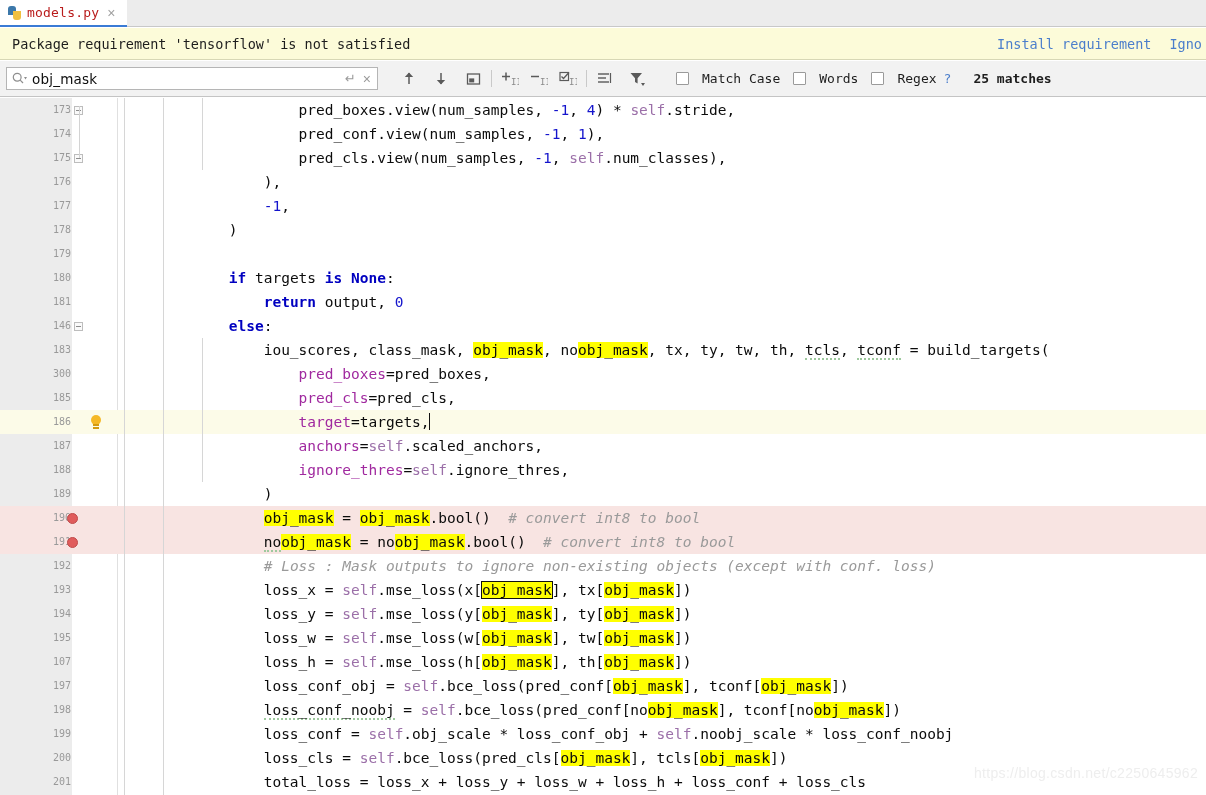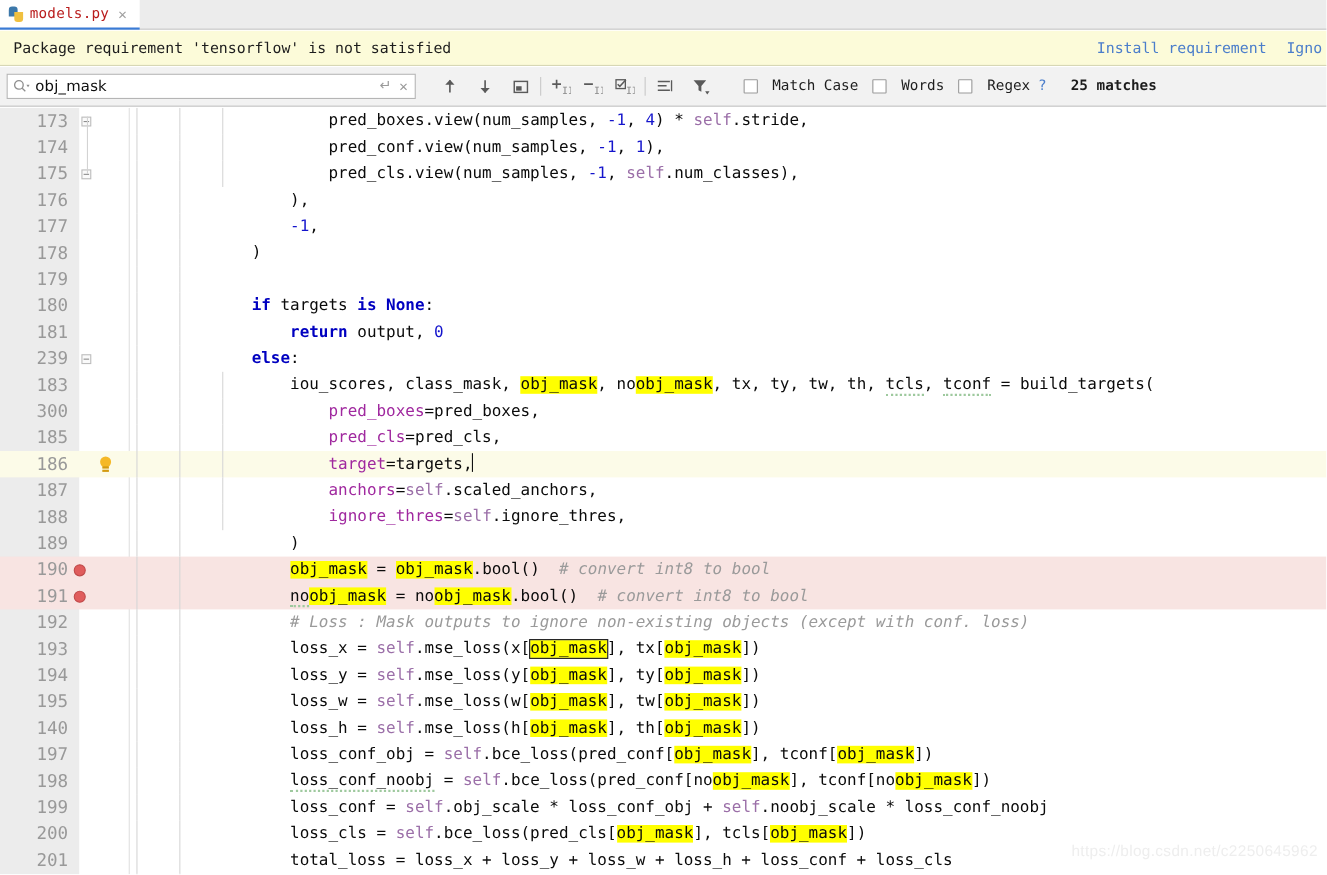--- a/index.html
+++ b/index.html
@@ -124,24 +124,24 @@
   .gutter-sep {
     position:absolute; left:117px; top:0; width:1px; height:697px;
     background:#e0e0e0;
   }
   .row {
     position:relative; height:24px; width:1206px;
   }
   .row-hl-caret { background:#fcfbe8; }
   .row-hl-bp    { background:#f8e4e2; }
   .lineno {
-    position:absolute; left:6px; top:0; width:56px; height:24px;
+    position:absolute; left:15px; top:0; width:56px; height:24px;
     text-align:right;
     font-family:"DejaVu Sans Mono", monospace;
-    font-size:16px; color:#999999;
+    font-size:10px; color:#999999;
     line-height:24px;
   }
   .gmark { position:absolute; top:0; height:24px; width:24px;
            display:flex; align-items:center; justify-content:center; }
   .bp-dot {
     width:11px; height:11px; border-radius:50%;
     background:#e05c5c; border:1px solid #c04a4a;
   }
   .bulb { width:12px; height:14px; position:relative; }
   .bulb .b-head {
@@ -368,21 +368,21 @@
           <div class="iguide" style="left: 163px;"></div>
           <div class="code">            <span class="kw">if</span> targets <span class="kw">is</span> <span class="kw">None</span>:</div>
         </div>
         <div class="row">
           <div class="lineno">181</div>
           <div class="iguide" style="left: 124px;"></div>
           <div class="iguide" style="left: 163px;"></div>
           <div class="code">                <span class="kw">return</span> output, <span class="num">0</span></div>
         </div>
         <div class="row">
-          <div class="lineno">239</div>
+          <div class="lineno">146</div>
           <div class="gmark" style="left: 66px;">
             <span class="fold"></span>
           </div>
           <div class="iguide" style="left: 124px;"></div>
           <div class="iguide" style="left: 163px;"></div>
           <div class="code">            <span class="kw">else</span>:</div>
         </div>
         <div class="row">
           <div class="lineno">183</div>
           <div class="iguide" style="left: 124px;"></div>
@@ -474,21 +474,21 @@
           <div class="iguide" style="left: 163px;"></div>
           <div class="code">                loss_y = <span class="slf">self</span>.mse_loss(y[<span class="hl">obj_mask</span>], ty[<span class="hl">obj_mask</span>])</div>
         </div>
         <div class="row">
           <div class="lineno">195</div>
           <div class="iguide" style="left: 124px;"></div>
           <div class="iguide" style="left: 163px;"></div>
           <div class="code">                loss_w = <span class="slf">self</span>.mse_loss(w[<span class="hl">obj_mask</span>], tw[<span class="hl">obj_mask</span>])</div>
         </div>
         <div class="row">
-          <div class="lineno">140</div>
+          <div class="lineno">107</div>
           <div class="iguide" style="left: 124px;"></div>
           <div class="iguide" style="left: 163px;"></div>
           <div class="code">                loss_h = <span class="slf">self</span>.mse_loss(h[<span class="hl">obj_mask</span>], th[<span class="hl">obj_mask</span>])</div>
         </div>
         <div class="row">
           <div class="lineno">197</div>
           <div class="iguide" style="left: 124px;"></div>
           <div class="iguide" style="left: 163px;"></div>
           <div class="code">                loss_conf_obj = <span class="slf">self</span>.bce_loss(pred_conf[<span class="hl">obj_mask</span>], tconf[<span class="hl">obj_mask</span>])</div>
         </div>

